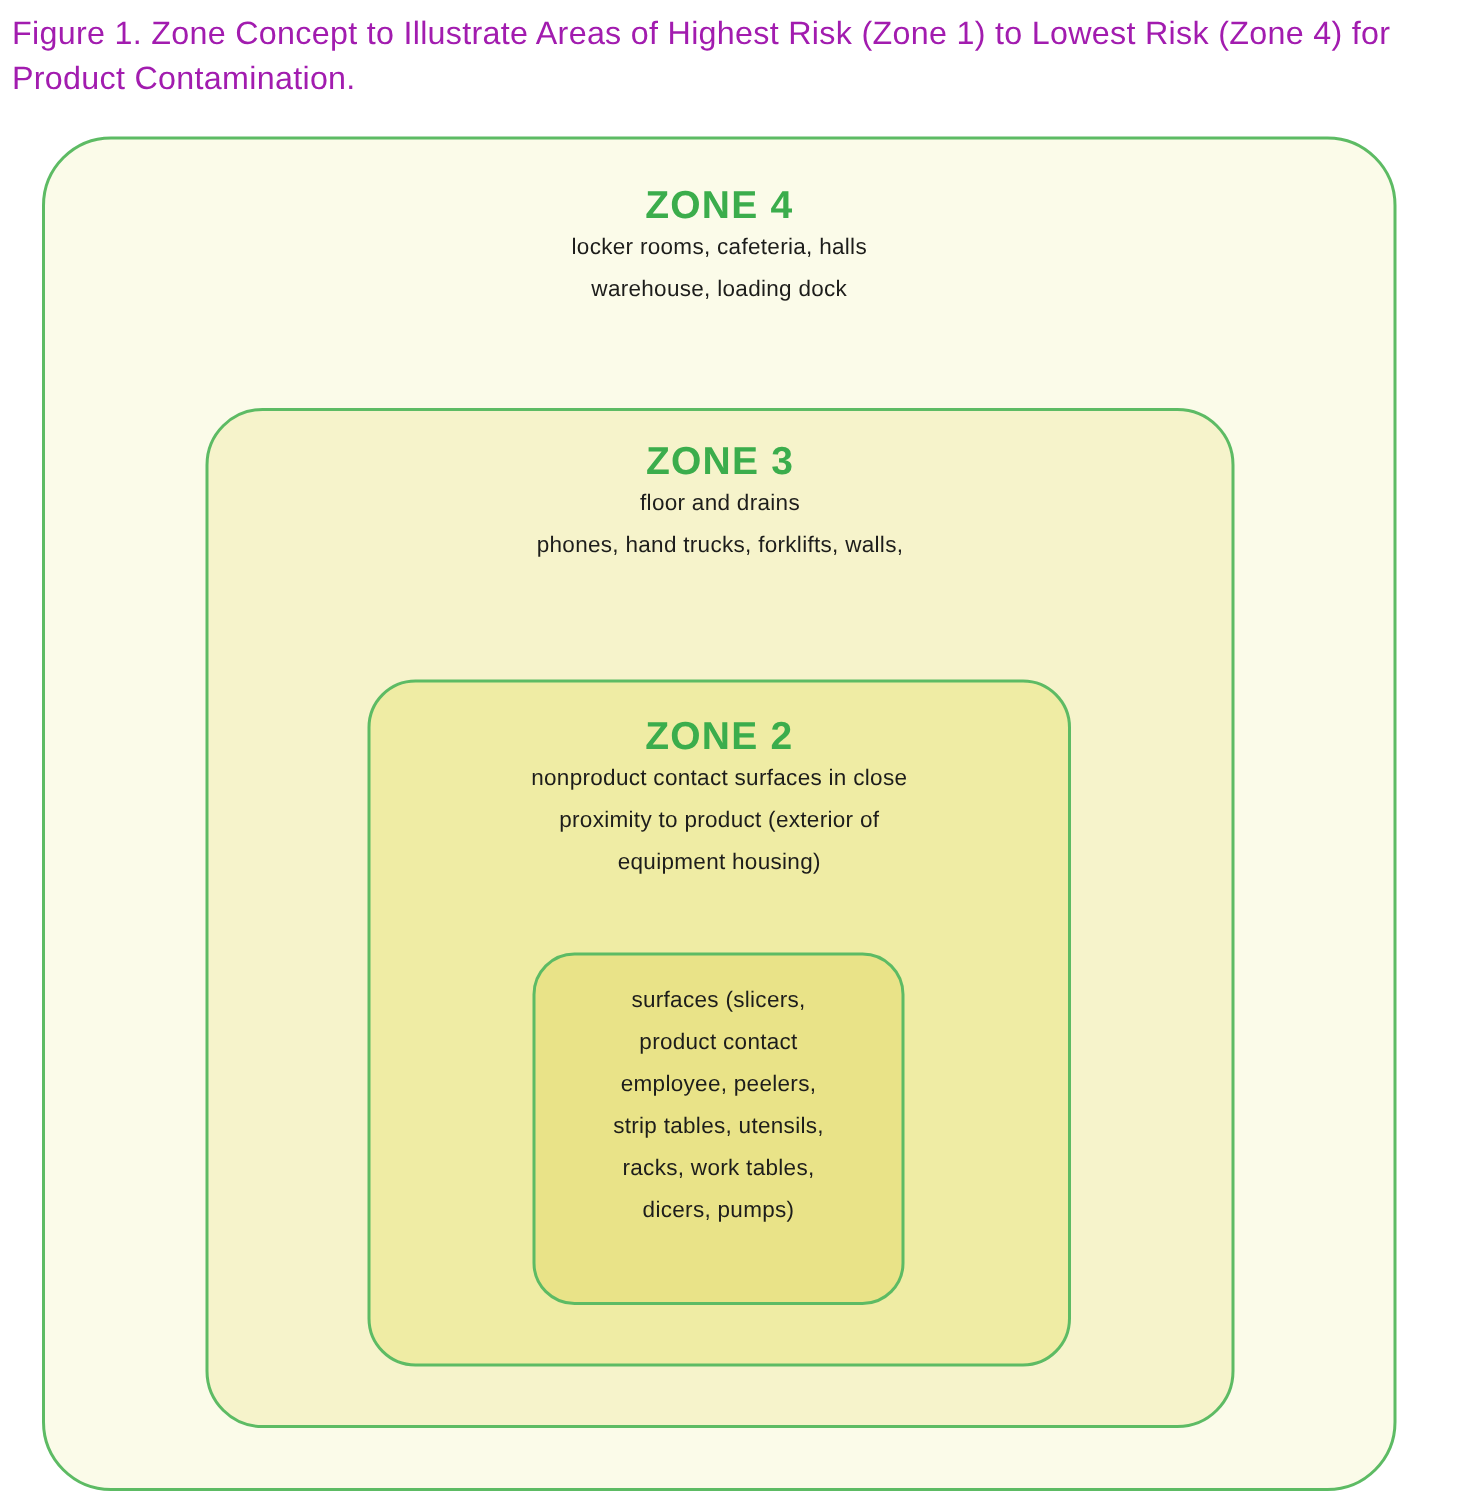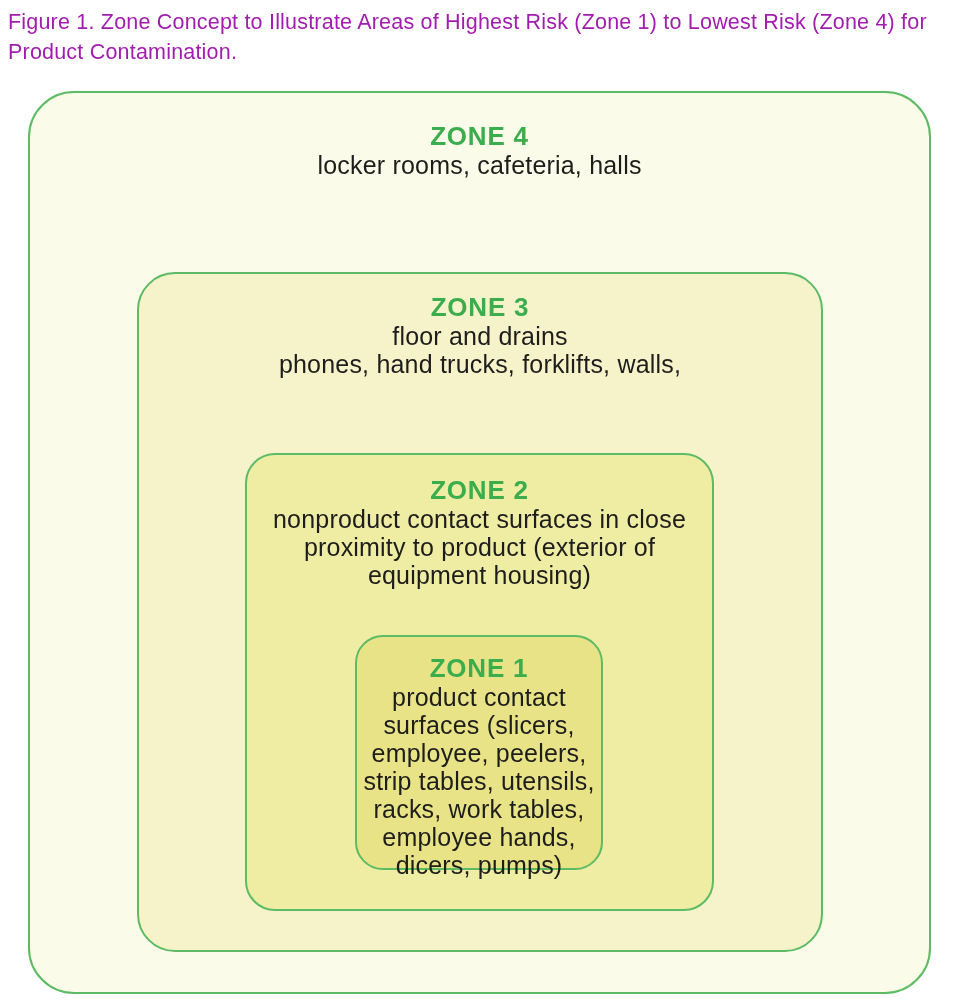--- a/index.html
+++ b/index.html
@@ -37,21 +37,21 @@
     color: #1d1d1b;
   }
   .zone-title {
     font-size: 26px;
     line-height: 30px;
     font-weight: bold;
     letter-spacing: 0.8px;
     color: #3bad4c;
   }
   .zone-line {
-    font-size: 25px;
+    font-size: 15px;
     line-height: 28px;
     letter-spacing: 0.2px;
   }
   #zone-4 {
     left: 28px;
     top: 91px;
     width: 903px;
     height: 903px;
     border-radius: 46px;
   }
@@ -85,46 +85,45 @@
 <body>
 
 <div class="page">
 
   <div class="caption">Figure 1. Zone Concept to Illustrate Areas of Highest Risk (Zone 1) to Lowest Risk (Zone 4) for Product Contamination.</div>
 
   <div class="zone" id="zone-4" style="background: rgb(251, 251, 233); border-color: rgb(93, 187, 100);">
     <div class="zone-content">
       <div class="zone-title">ZONE 4</div>
       <div class="zone-line">locker rooms, cafeteria, halls</div>
+      <div class="zone-line">warehouse, loading dock</div>
     </div>
 
     <div class="zone" id="zone-3" style="background: rgb(246, 243, 203); border-color: rgb(93, 187, 100);">
       <div class="zone-content">
         <div class="zone-title">ZONE 3</div>
         <div class="zone-line">floor and drains</div>
         <div class="zone-line">phones, hand trucks, forklifts, walls,</div>
       </div>
 
-      <div class="zone" id="zone-2" style="background: rgb(239, 236, 164); border-color: rgb(93, 187, 100); border-radius: 30px;">
+      <div class="zone" id="zone-2" style="background: rgb(239, 236, 164); border-color: rgb(93, 187, 100);">
         <div class="zone-content">
           <div class="zone-title">ZONE 2</div>
           <div class="zone-line">nonproduct contact surfaces in close</div>
           <div class="zone-line">proximity to product (exterior of</div>
           <div class="zone-line">equipment housing)</div>
         </div>
 
         <div class="zone" id="zone-1" style="background: rgb(233, 227, 136); border-color: rgb(93, 187, 100);">
           <div class="zone-content">
-            <div class="zone-title">ZONE 1</div>
+            <div class="zone-line">surfaces (slicers,</div>
             <div class="zone-line">product contact</div>
-            <div class="zone-line">surfaces (slicers,</div>
             <div class="zone-line">employee, peelers,</div>
             <div class="zone-line">strip tables, utensils,</div>
             <div class="zone-line">racks, work tables,</div>
-            <div class="zone-line">employee hands,</div>
             <div class="zone-line">dicers, pumps)</div>
           </div>
         </div>
 
       </div>
     </div>
   </div>
 
 </div>
 

